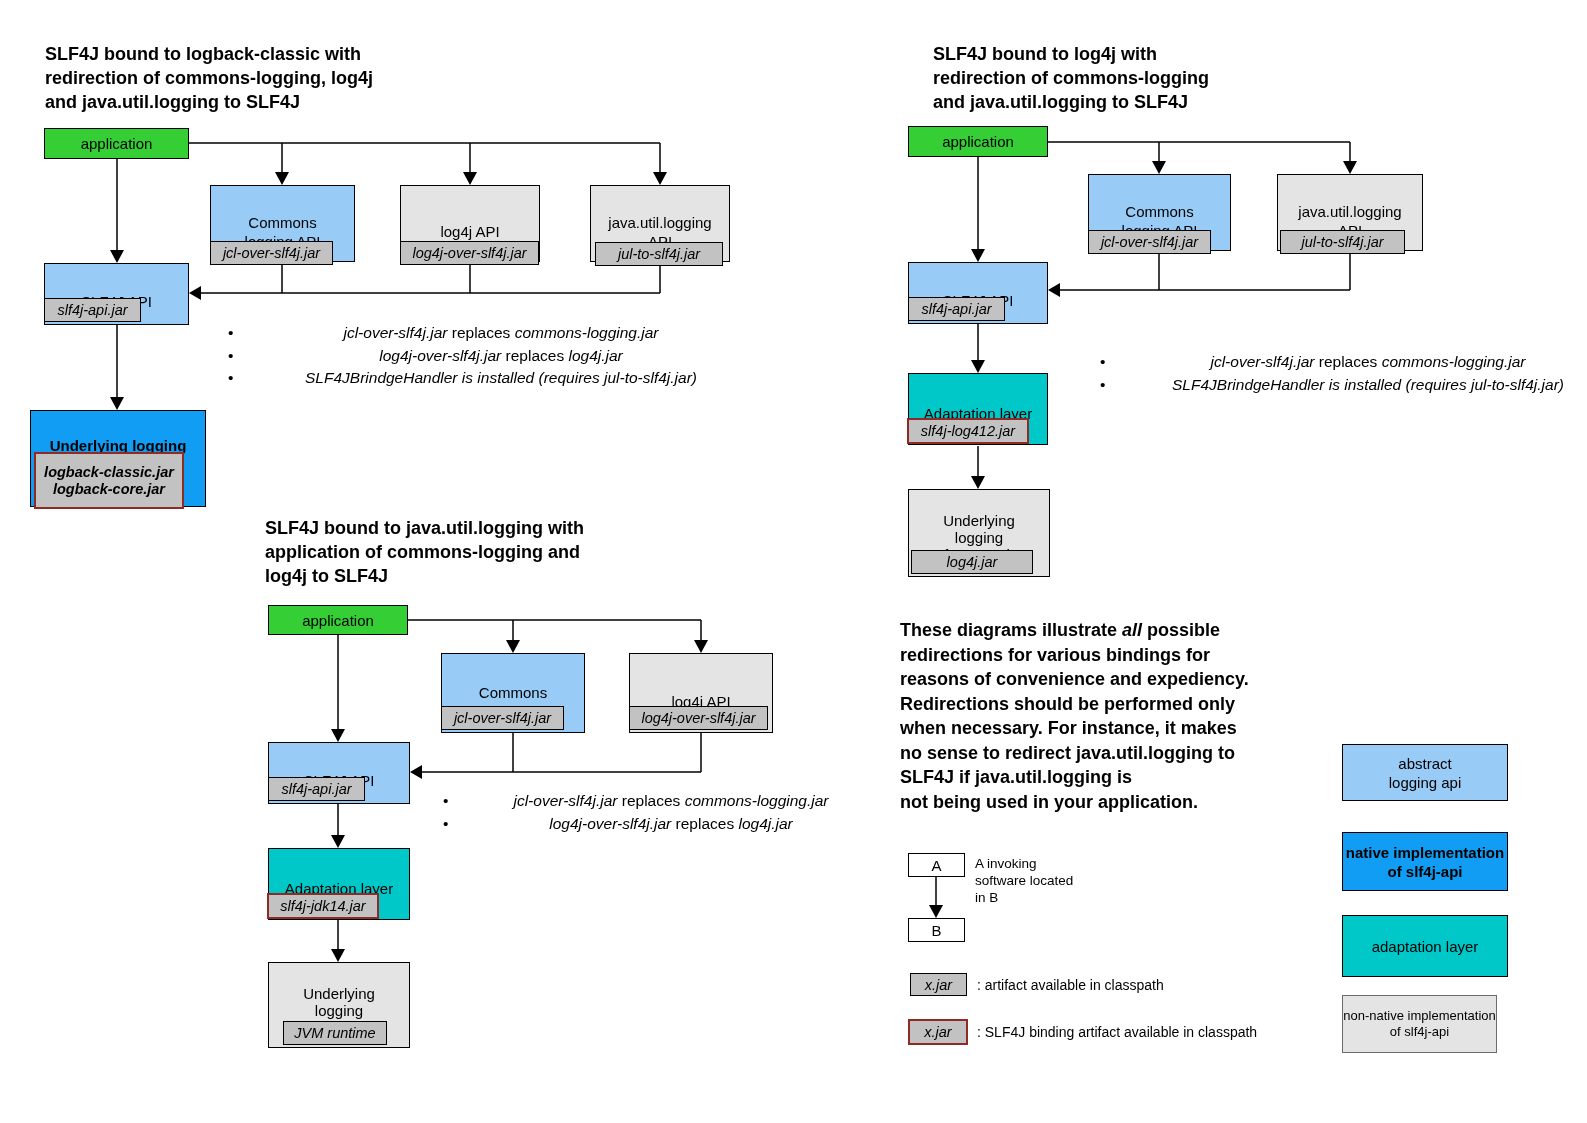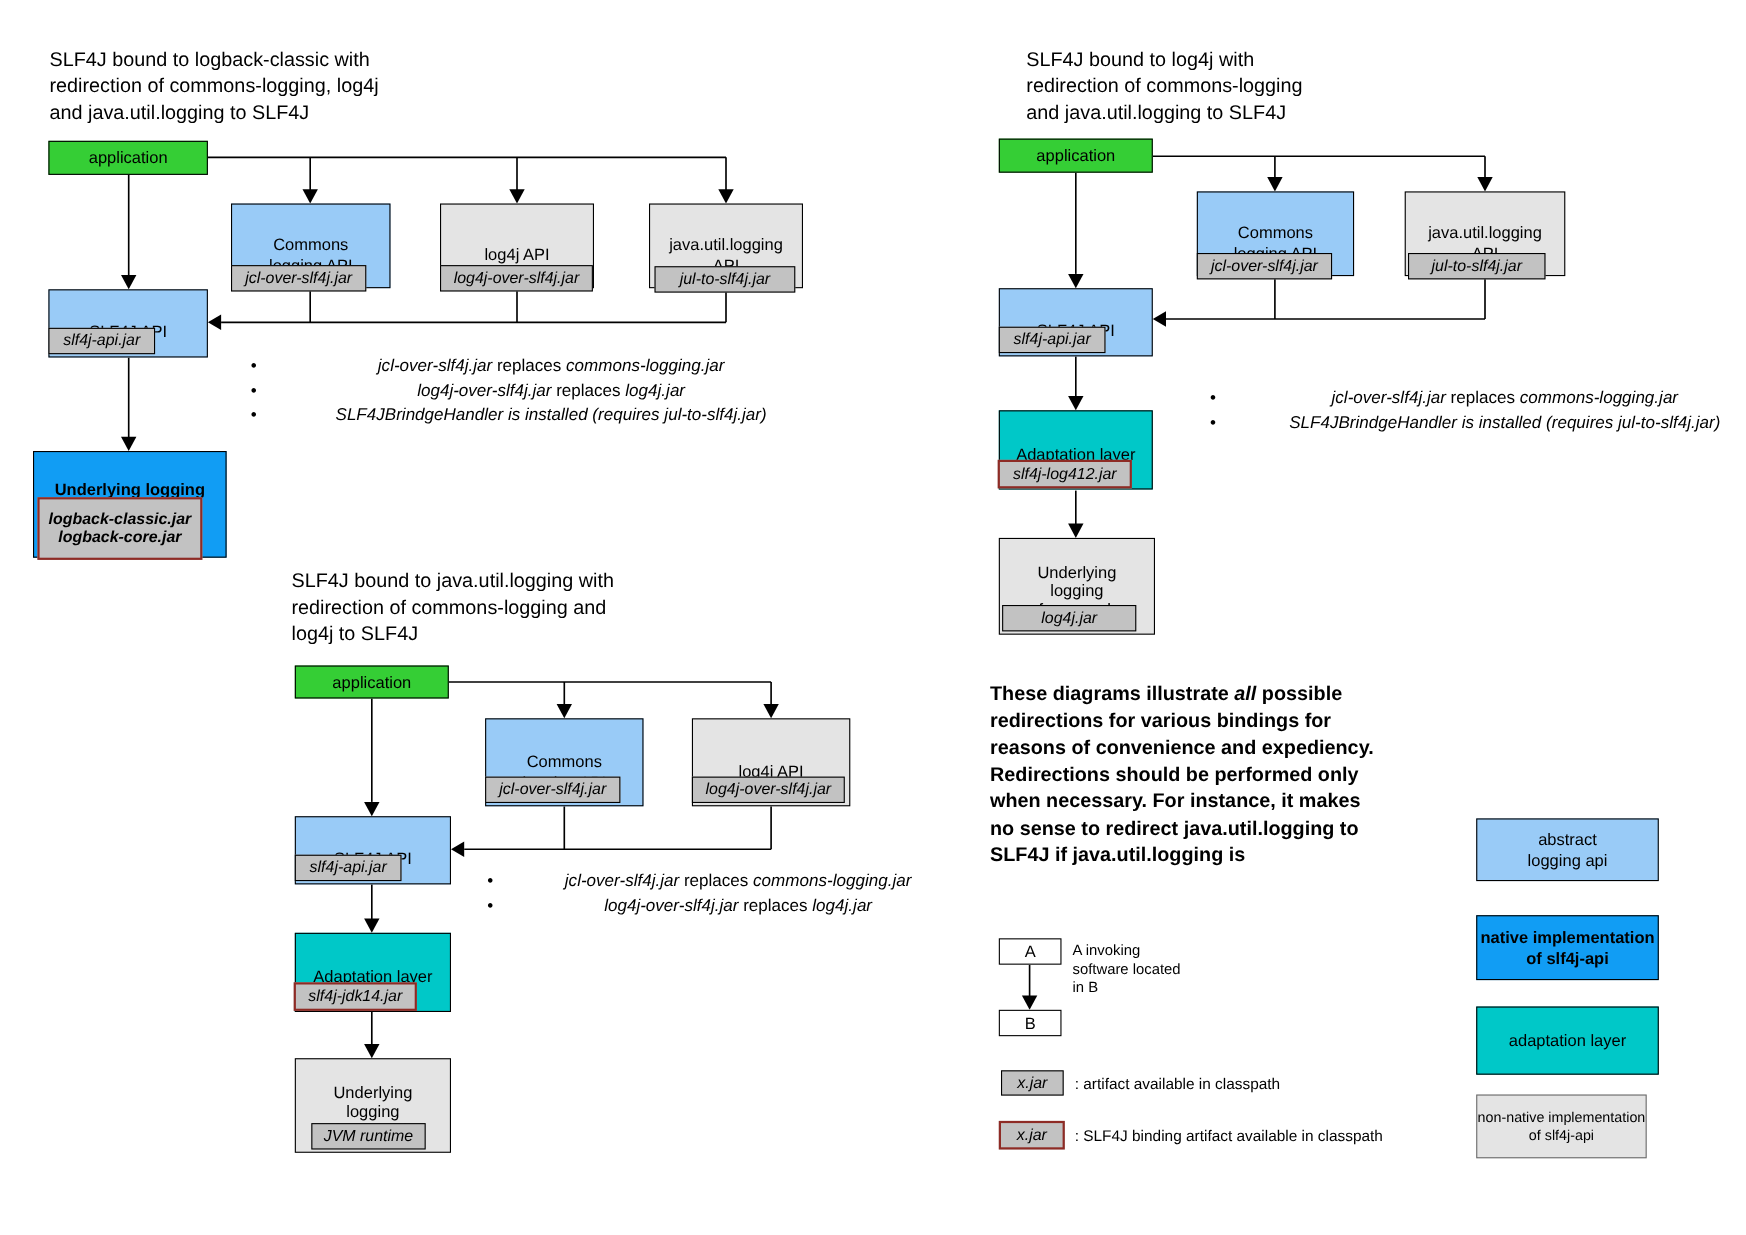--- a/index.html
+++ b/index.html
@@ -13,21 +13,21 @@
   .lblue{background:var(--c-light-blue,#99CBF7);}
   .nblue{background:var(--c-native-blue,#119DF4);font-weight:bold;}
   .teal{background:var(--c-teal,#00C8C8);}
   .lgray{background:var(--c-light-gray,#E4E4E4);}
   .white{background:#fff;}
   .vcenter{display:flex;align-items:center;justify-content:center;}
   .jar{position:absolute;background:var(--c-jar-gray,#C2C2C2);border:1px solid #000;
        box-sizing:border-box;font-style:italic;font-size:14.5px;line-height:20px;
        display:flex;align-items:center;justify-content:center;white-space:pre-line;z-index:3;}
   .jar.binding{border:2px solid var(--c-binding-border,#8E2B25);}
-  .dtitle{position:absolute;z-index:3;font-size:18px;font-weight:normal;line-height:24px;white-space:pre-line;}
+  .dtitle{position:absolute;z-index:3;font-size:18px;font-weight:bold;line-height:24px;white-space:pre-line;}
   .bullets{position:absolute;z-index:3;font-size:15.5px;line-height:22.5px;text-align:center;}
   .bullets .brow{position:relative;padding-left:16px;}
   .bullets .brow::before{content:"\2022 ";position:absolute;left:0;}
   .note{position:absolute;z-index:3;font-size:18px;font-weight:bold;line-height:24.5px;}
   .smalltext{position:absolute;z-index:3;font-size:13.5px;line-height:17px;white-space:pre-line;}
   .legendtext{position:absolute;z-index:3;font-size:14px;line-height:17px;}
   .gray-border{border:1px solid #6b6b6b;}
   .fs13{font-size:13px;line-height:16px;}
 </style>
 </head>
@@ -169,21 +169,21 @@
   </div>
 
   <div class="node lgray" style="left:908px;top:489px;width:142px;height:88px;padding-top:5px;line-height:17px;">
     <div class="nlabel">Underlying
 logging
 framework</div>
     <div class="jar" style="left:2px;bottom:2px;width:122px;height:24px;">log4j.jar</div>
   </div>
 
   <div class="dtitle" style="left:265px;top:516px;width:440px;">SLF4J bound to java.util.logging with
-redirection of commons-logging and
+application of commons-logging and
 log4j to SLF4J</div>
 
   <div class="node green vcenter" style="left:268px;top:605px;width:140px;height:30px;">
     <span class="nlabel">application</span>
   </div>
 
   <div class="node lblue" style="left:441px;top:653px;width:144px;height:80px;padding-top:10px;">
     <div class="nlabel">Commons
 logging API</div>
     <div class="jar" style="left:-1px;bottom:2px;width:123px;height:24px;">jcl-over-slf4j.jar</div>
@@ -217,20 +217,21 @@
   </div>
 
   <div class="note" style="left:900px;top:618px;width:460px;">
     <div><span>These diagrams illustrate </span><span style="font-style: italic;">all</span><span> possible</span></div>
     <div><span>redirections for various bindings for</span></div>
     <div><span>reasons of convenience and expediency.</span></div>
     <div><span>Redirections should be performed only</span></div>
     <div><span>when necessary. For instance, it makes</span></div>
     <div><span>no sense to redirect java.util.logging to</span></div>
     <div><span>SLF4J if java.util.logging is</span></div>
+    <div><span>not being used in your application.</span></div>
   </div>
 
   <div class="node white vcenter" style="left:908px;top:853px;width:57px;height:24px;">
     <span>A</span>
   </div>
   <div class="node white vcenter" style="left:908px;top:918px;width:57px;height:24px;">
     <span>B</span>
   </div>
   <div class="smalltext" style="left:975px;top:855px;">A invoking
 software located

